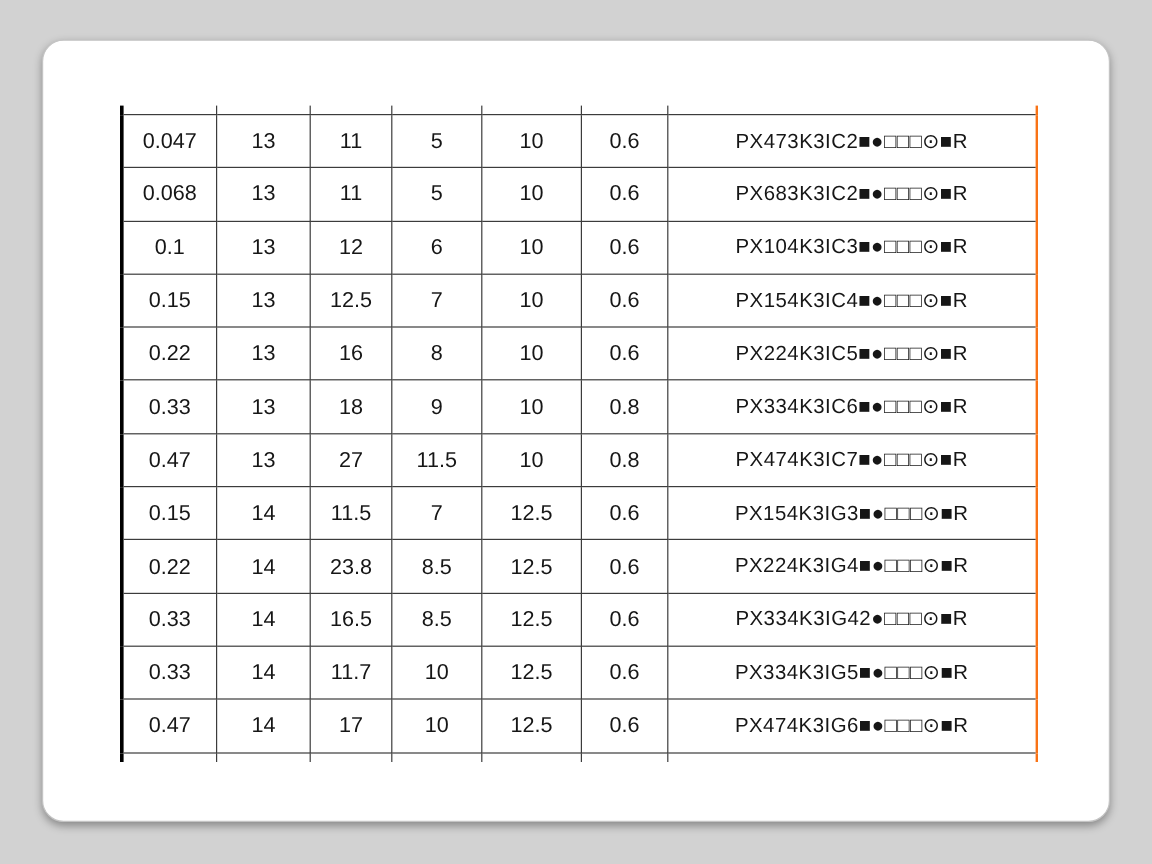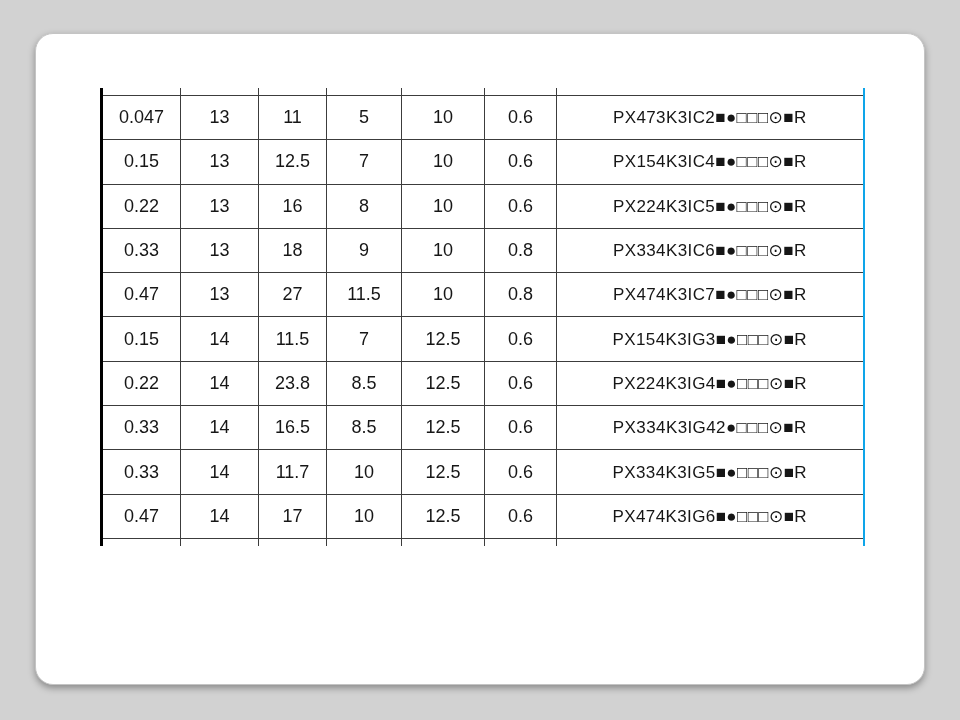--- a/index.html
+++ b/index.html
@@ -46,21 +46,21 @@
     height: 43.3px;
     padding: 0;
     text-align: center;
     vertical-align: middle;
     font-size: 18px;
     color: #161616;
     white-space: nowrap;
     overflow: hidden;
   }
   td:first-child { border-left: 3px solid #000000; }
-  td:last-child  { border-right: 2px solid #0ea5e9; font-size: 17px; letter-spacing: 0.4px; }
+  td:last-child  { border-right: 2px solid #f97316; font-size: 17px; letter-spacing: 0.4px; }
   tr.cut-top td    { height: 7px; border-top: none; }
   tr.cut-bottom td { height: 7px; border-bottom: none; }
 </style>
 </head>
 <body>
 
 <div class="card">
   <table class="spec-table">
     <colgroup>
       <col class="c1">
@@ -84,20 +84,38 @@
         <tr>
           <td>0.047</td>
           <td>13</td>
           <td>11</td>
           <td>5</td>
           <td>10</td>
           <td>0.6</td>
           <td>PX473K3IC2■●□□□⊙■R</td>
         </tr>
         <tr>
+          <td>0.068</td>
+          <td>13</td>
+          <td>11</td>
+          <td>5</td>
+          <td>10</td>
+          <td>0.6</td>
+          <td>PX683K3IC2■●□□□⊙■R</td>
+        </tr>
+        <tr>
+          <td>0.1</td>
+          <td>13</td>
+          <td>12</td>
+          <td>6</td>
+          <td>10</td>
+          <td>0.6</td>
+          <td>PX104K3IC3■●□□□⊙■R</td>
+        </tr>
+        <tr>
           <td>0.15</td>
           <td>13</td>
           <td>12.5</td>
           <td>7</td>
           <td>10</td>
           <td>0.6</td>
           <td>PX154K3IC4■●□□□⊙■R</td>
         </tr>
         <tr>
           <td>0.22</td>

